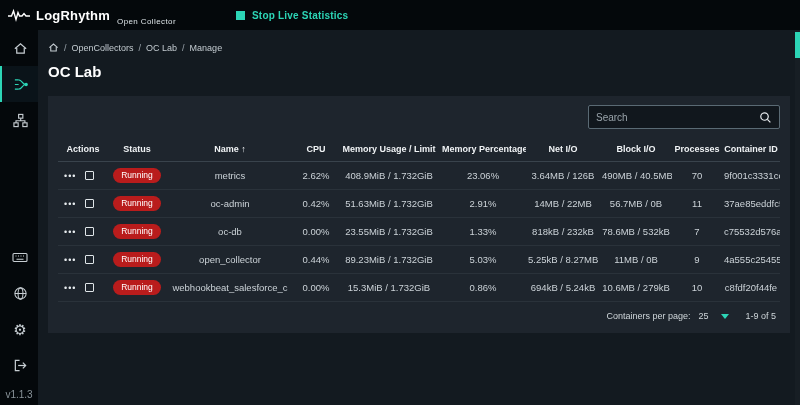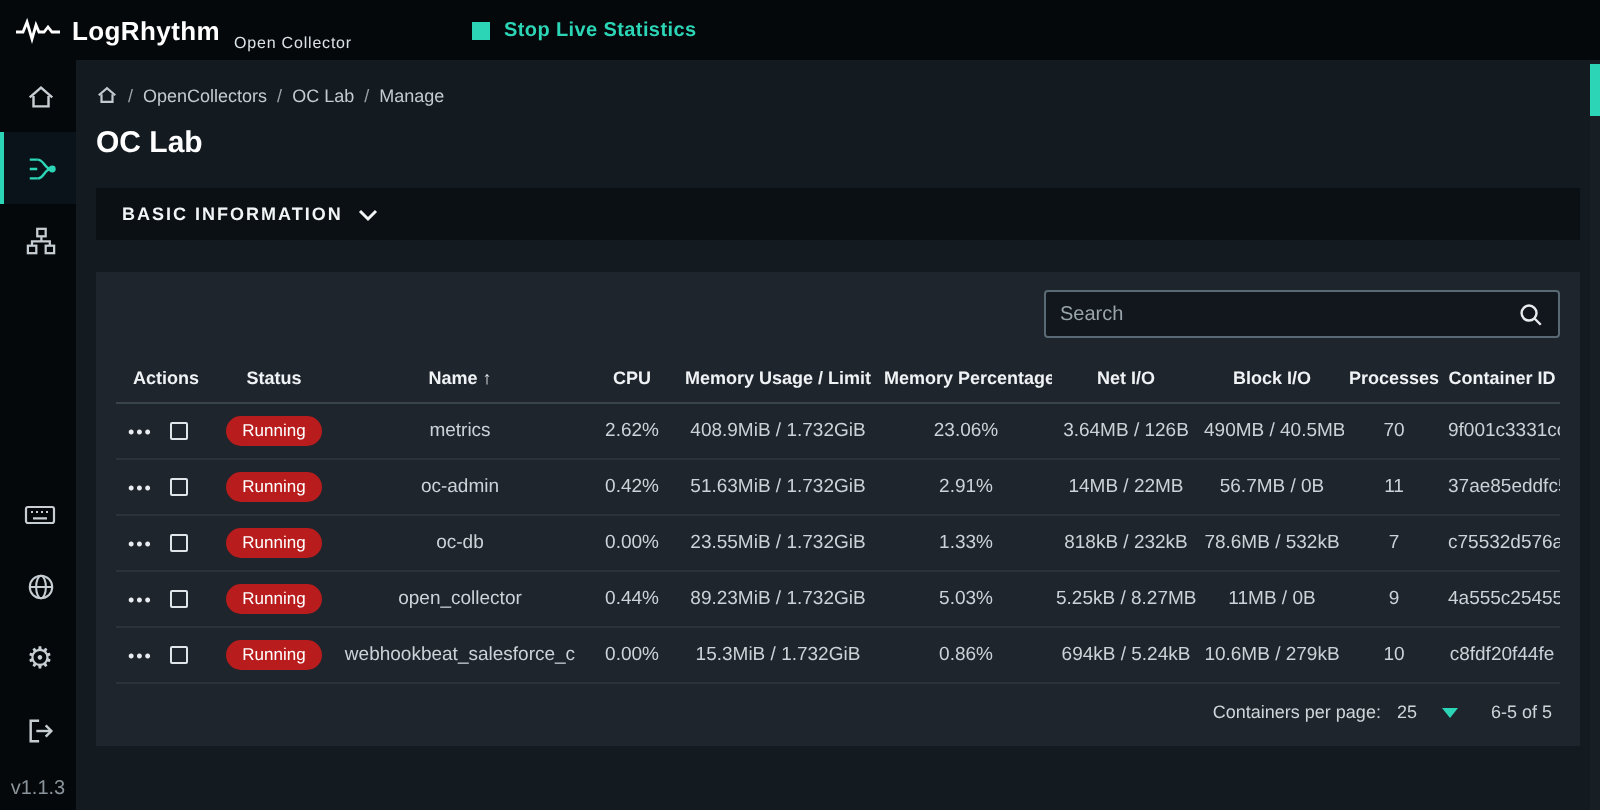--- a/index.html
+++ b/index.html
@@ -31,21 +31,21 @@
   .breadcrumb { display:flex; align-items:center; gap:5px; color:#c3cbd0; font-size:9px; padding-top:4px; }
   .crumb { cursor:pointer; }
   .crumb-sep { color:#9aa4ab; }
   .page-title { color:#ffffff; font-size:15px; font-weight:bold; margin:10px 0 14px; }
 
   .section-header { background:#0b1015; height:26px; display:flex; align-items:center; gap:8px; padding:0 13px; cursor:pointer; }
   .section-header-label { color:#f2f5f6; font-size:9px; font-weight:bold; letter-spacing:1px; }
 
   .panel { background:#1e252d; margin-top:16px; padding:9px 10px 6px; }
   .search-row { display:flex; justify-content:flex-end; margin-bottom:9px; }
-  .search-box { width:258px; height:24px; background:#11171d; border:1px solid #5a6a74; border-radius:2px; display:flex; align-items:center; padding:0 7px; }
+  .search-box { width:192px; height:24px; background:#11171d; border:1px solid #5a6a74; border-radius:2px; display:flex; align-items:center; padding:0 7px; }
   .search-box input { flex:1; background:transparent; border:none; outline:none; color:#dfe5e9; font-size:10px; font-family:"Liberation Sans",sans-serif; }
   .search-box input::placeholder { color:#9aa4ab; }
 
   table { width:100%; border-collapse:collapse; table-layout:fixed; }
   th { color:#f0f3f5; font-size:9px; font-weight:bold; padding:6px 2px 7px; border-bottom:1px solid #39434c; text-align:center; white-space:nowrap; overflow:hidden; }
   th.left, td.left { text-align:center; }
   td { color:#ccd3d8; font-size:9.5px; height:27px; padding:0 2px; border-bottom:1px solid #2a323a; text-align:center; vertical-align:middle; white-space:nowrap; overflow:hidden; }
   .actions-cell { display:flex; align-items:center; gap:9px; height:27px; padding-left:4px; }
   .dots { color:#e8ecef; font-size:9px; letter-spacing:1px; cursor:pointer; }
   .row-box { width:9px; height:9px; border:1.5px solid #dfe5e8; border-radius:1px; cursor:pointer; }
@@ -154,28 +154,20 @@
       <span class="crumb-sep">/</span>
       <span class="crumb">OpenCollectors</span>
       <span class="crumb-sep">/</span>
       <span class="crumb">OC Lab</span>
       <span class="crumb-sep">/</span>
       <span class="crumb">Manage</span>
     </div>
 
     <div class="page-title">OC Lab</div>
 
-    <div class="section-header">
-      <span class="section-header-label">BASIC INFORMATION</span>
-      <span style="display:flex;">
-        <svg width="10" height="7" viewBox="0 0 10 7" fill="none" stroke="#f2f5f6" stroke-width="1.5">
-            <path d="M1 1.5 L5 5.5 L9 1.5"></path>
-          </svg>
-      </span>
-    </div>
 
     <div class="panel">
       <div class="search-row">
         <div class="search-box">
           <input type="text" placeholder="Search" style="">
           <span style="display:flex;">
             <svg width="13" height="13" viewBox="0 0 16 16" fill="none" stroke="#e8ecef" stroke-width="1.5">
                 <circle cx="6.8" cy="6.8" r="4.6"></circle>
                 <path d="M10.3 10.3 L14 14"></path>
               </svg>
@@ -298,21 +290,21 @@
           </tr>
         </tbody>
       </table>
 
       <div class="table-footer">
         <span>Containers per page:</span>
         <span class="page-size">
           <span>25</span>
           <span class="caret-down"></span>
         </span>
-        <span class="range">6-5 of 5</span>
+        <span class="range">1-9 of 5</span>
       </div>
     </div>
   </div>
 
   <div class="scrollbar-track">
     <div class="scrollbar-thumb"></div>
   </div>
 
 </div>
 

